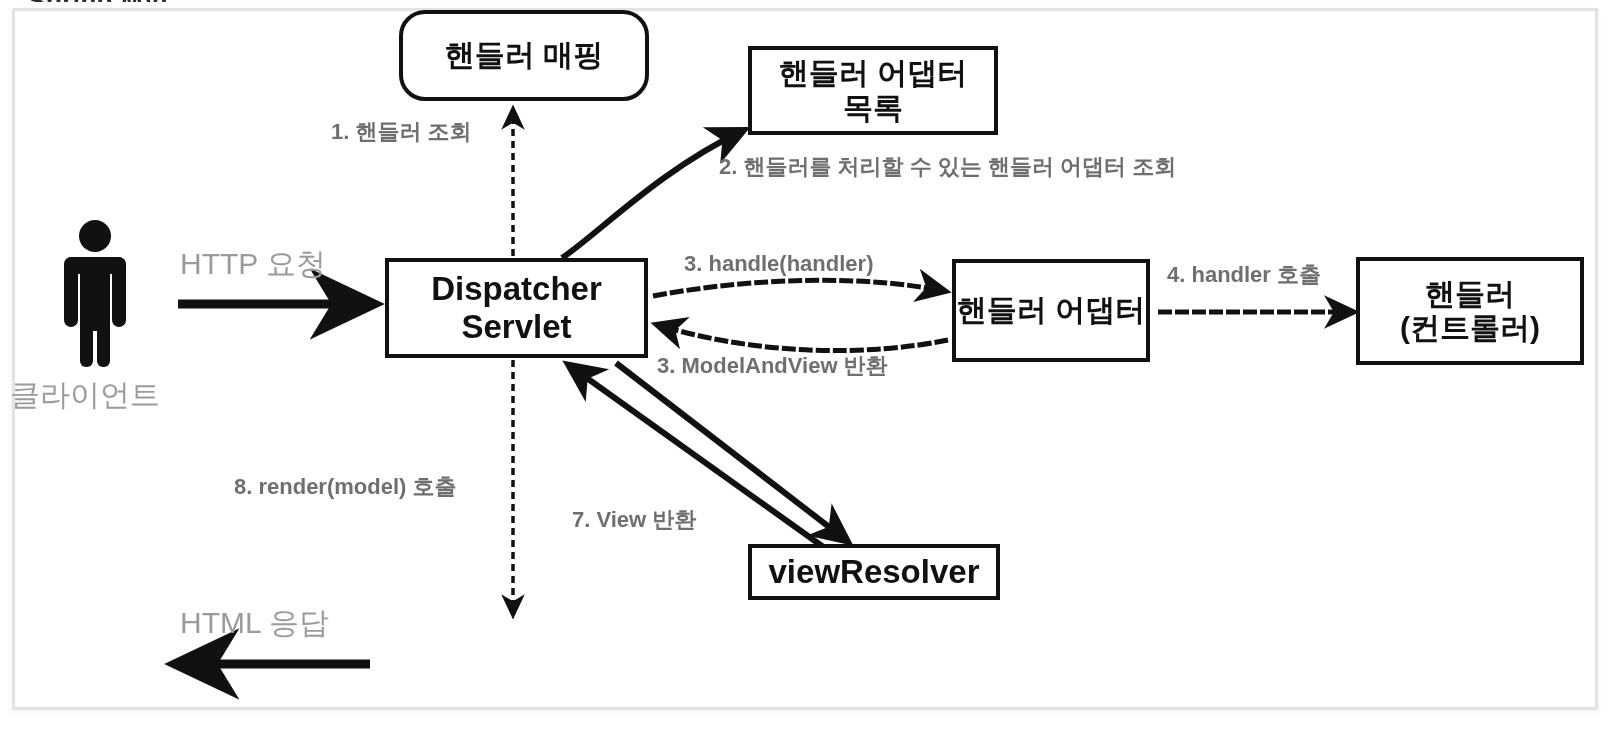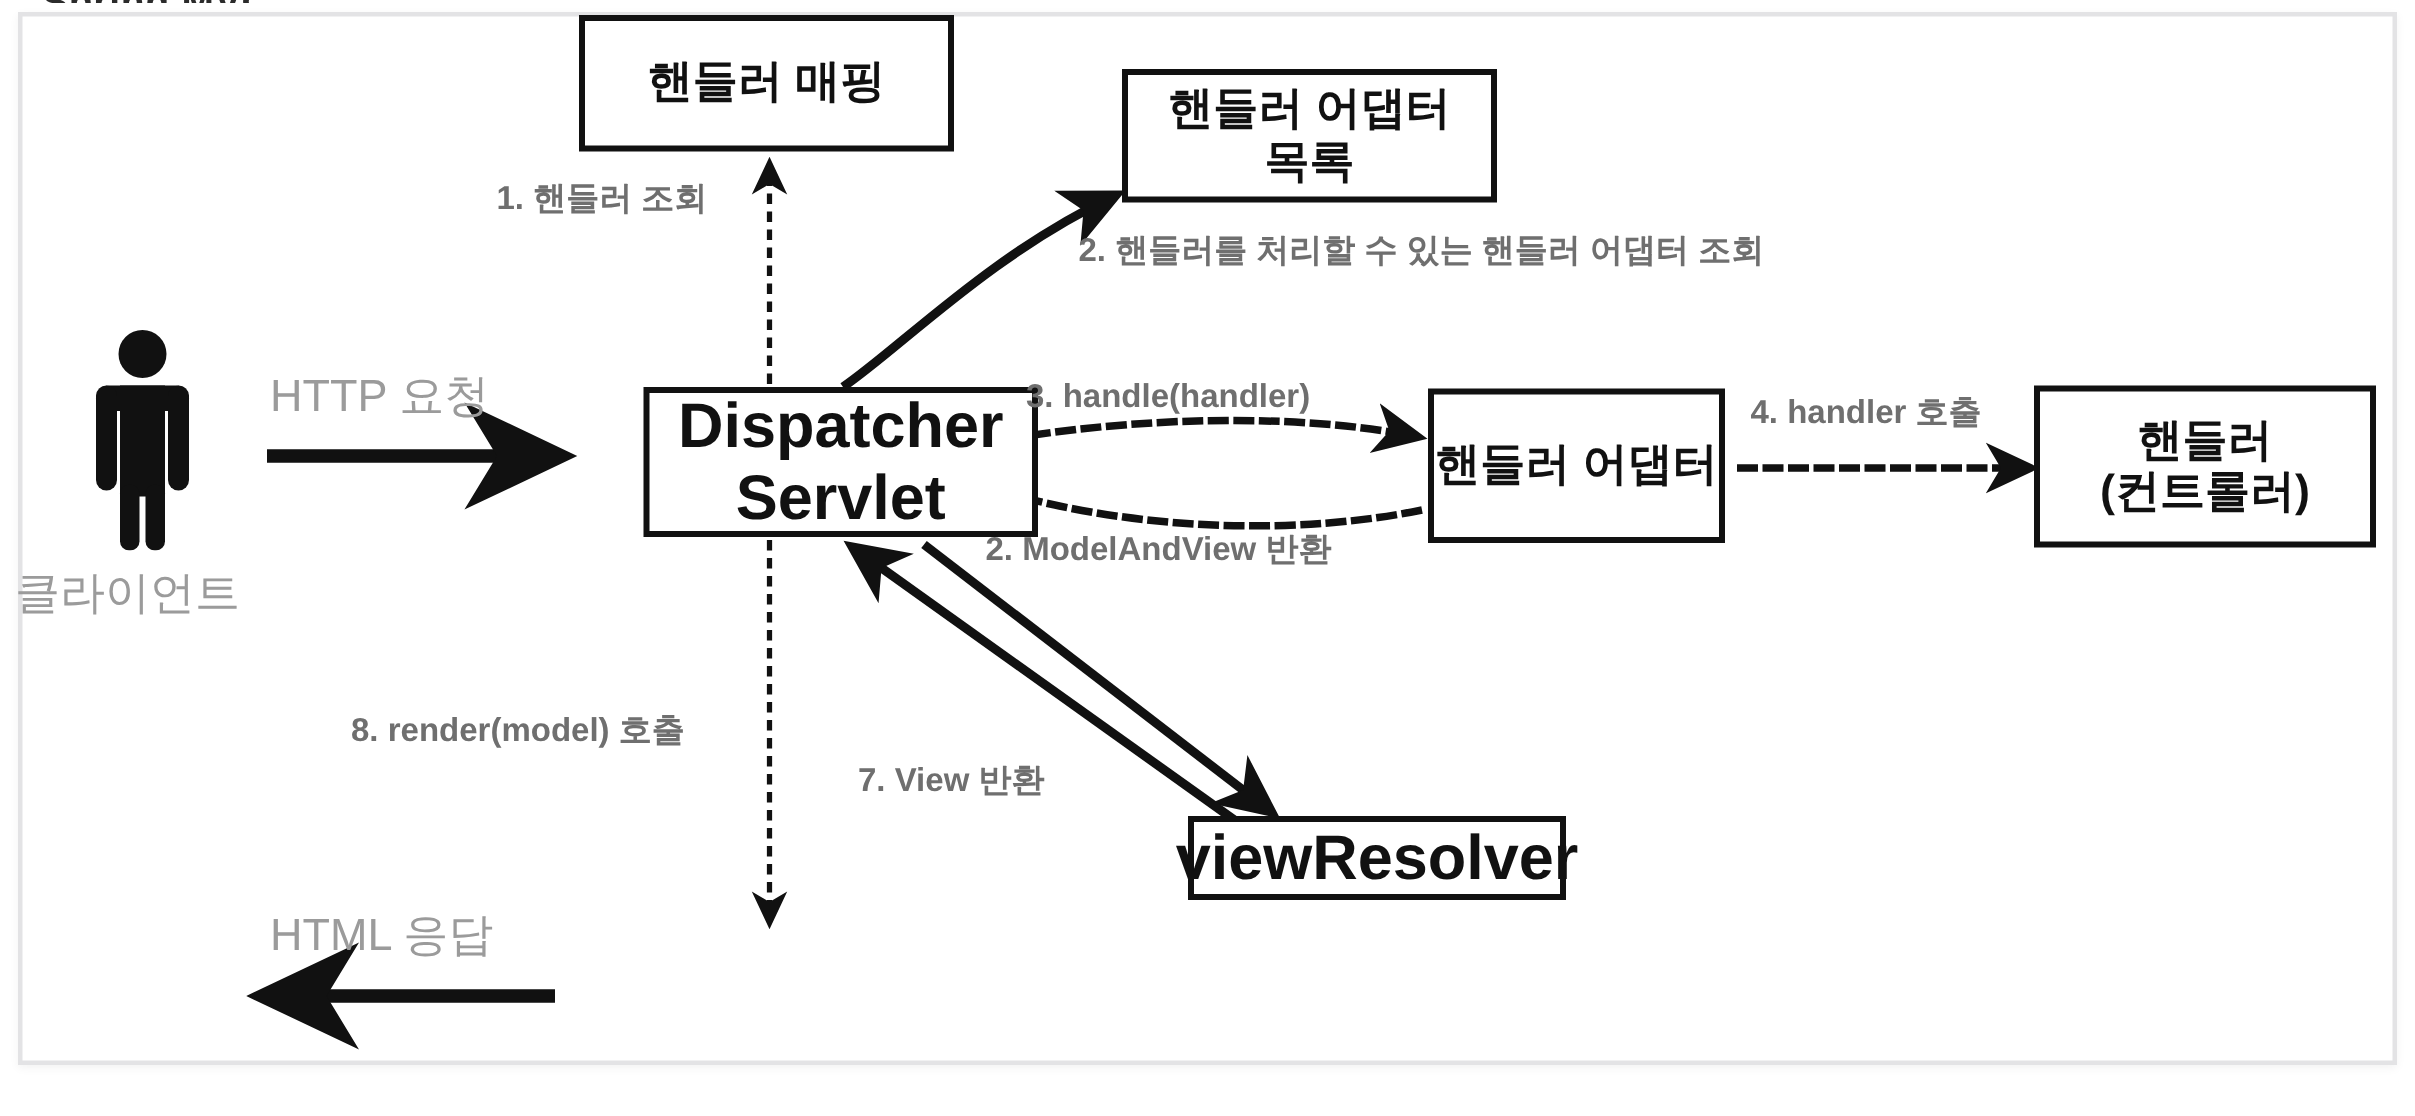--- a/index.html
+++ b/index.html
@@ -59,23 +59,23 @@
     align-items: center;
     justify-content: center;
     text-align: center;
     color: #111111;
     font-weight: 700;
     line-height: 1.15;
     z-index: 4;
   }
   .node span { display: block; }
   .node-kr { font-size: 30px; }
-  .node-en { font-size: 42px; margin-left: 44px; }
-
-  #node-handler-mapping { left: 386px; top: 10px;  width: 250px; height: 91px; }
+  .node-en { font-size: 33px; }
+
+  #node-handler-mapping { left: 399px; top: 10px;  width: 250px; height: 91px; border-radius: 26px; }
   #node-adapter-list    { left: 748px; top: 46px;  width: 250px; height: 89px; }
   #node-dispatcher      { left: 385px; top: 258px; width: 263px; height: 100px; }
   #node-handler-adapter { left: 952px; top: 259px; width: 198px; height: 103px; }
   #node-handler         { left: 1356px;top: 257px; width: 228px; height: 108px; }
   #node-viewresolver    { left: 748px; top: 544px; width: 252px; height: 56px; }
   #node-view            { left: 385px; top: 622px; width: 252px; height: 88px; }
 
   
   .label {
     position: absolute;
@@ -198,17 +198,17 @@
 
 
   <div class="label label-lg" id="label-http-request">HTTP 요청</div>
   <div class="label label-lg" id="label-client">클라이언트</div>
   <div class="label label-lg" id="label-html-response">HTML 응답</div>
 
   <div class="label label-sm" id="label-1">1. 핸들러 조회</div>
   <div class="label label-sm" id="label-2">2. 핸들러를 처리할 수 있는 핸들러 어댑터 조회</div>
   <div class="label label-sm" id="label-3">3. handle(handler)</div>
   <div class="label label-sm" id="label-4">4. handler 호출</div>
-  <div class="label label-sm" id="label-5">2. ModelAndView 반환</div>
+  <div class="label label-sm" id="label-5">3. ModelAndView 반환</div>
   <div class="label label-sm" id="label-7">7. View 반환</div>
   <div class="label label-sm" id="label-8">8. render(model) 호출</div>
 
 </div>
 
 </body></html>

